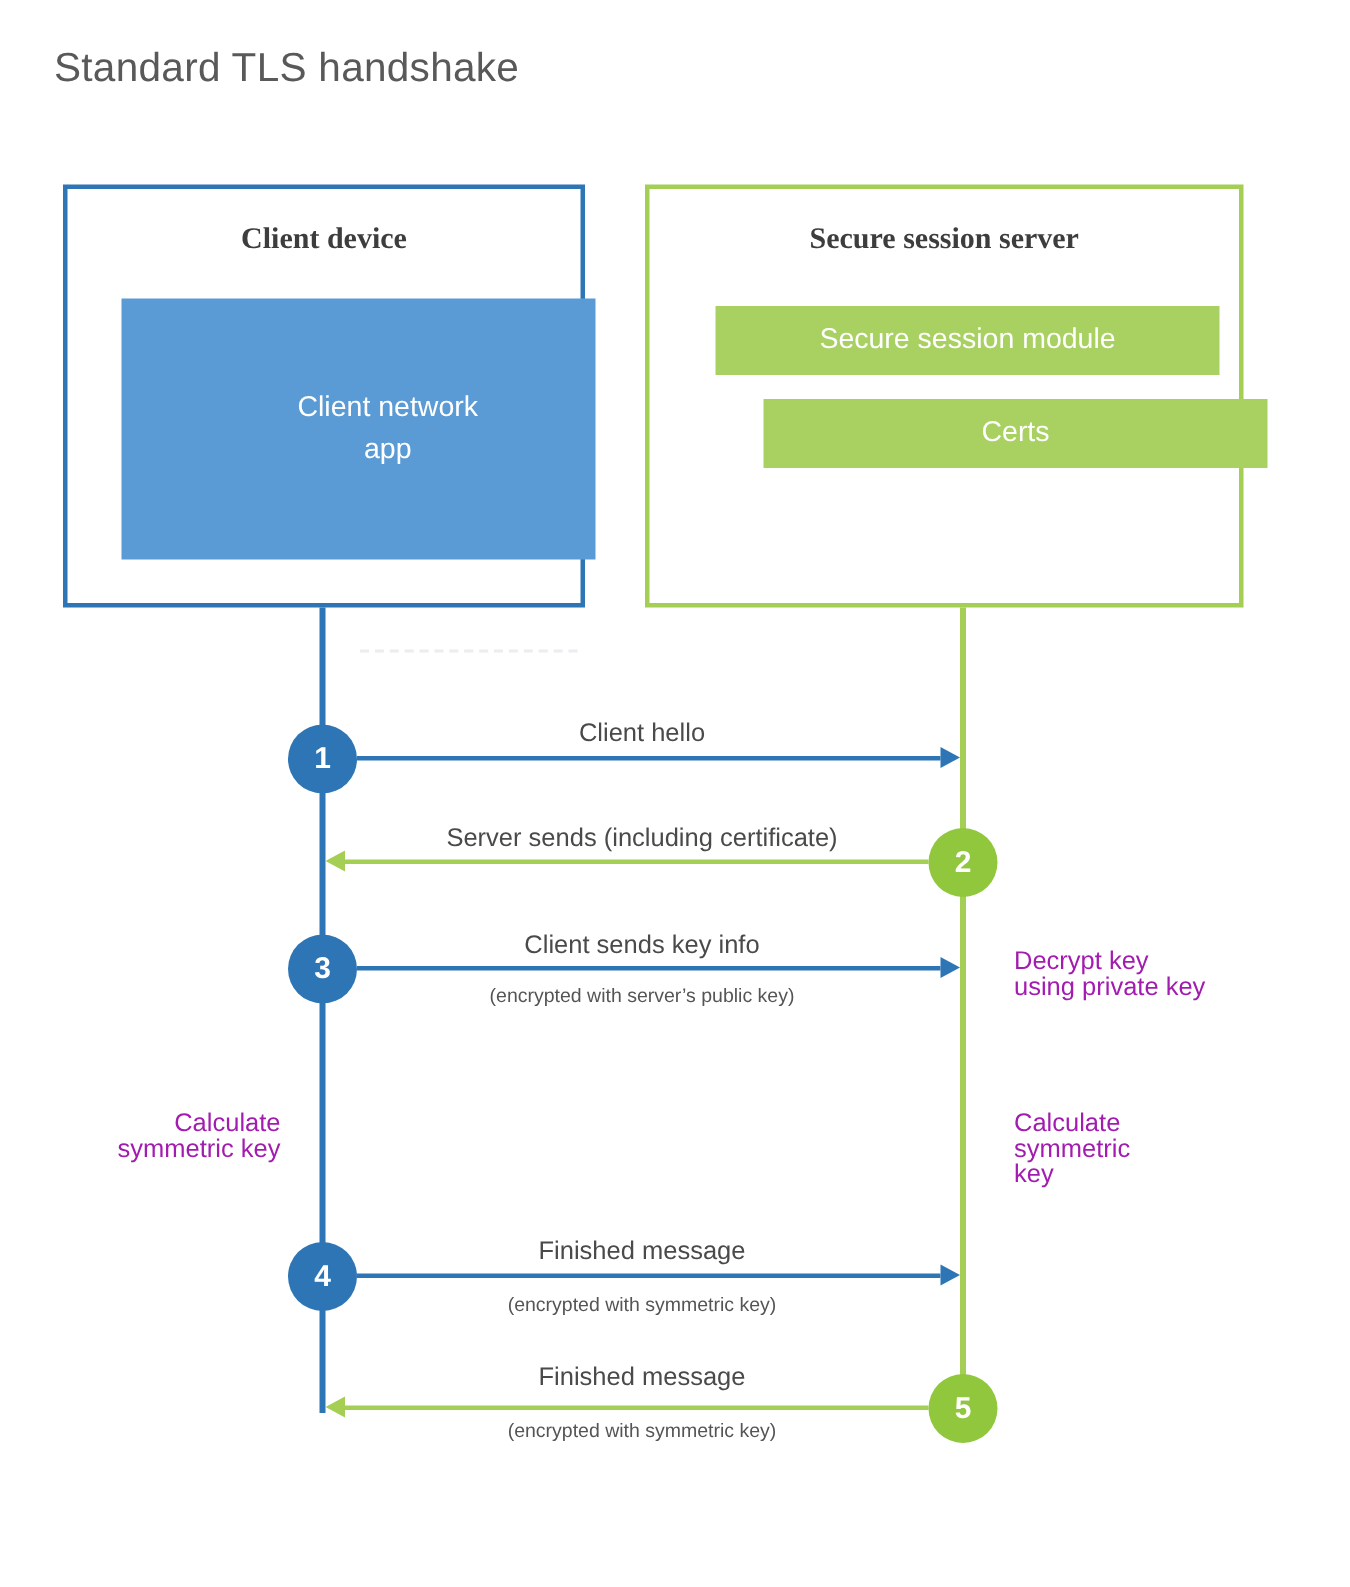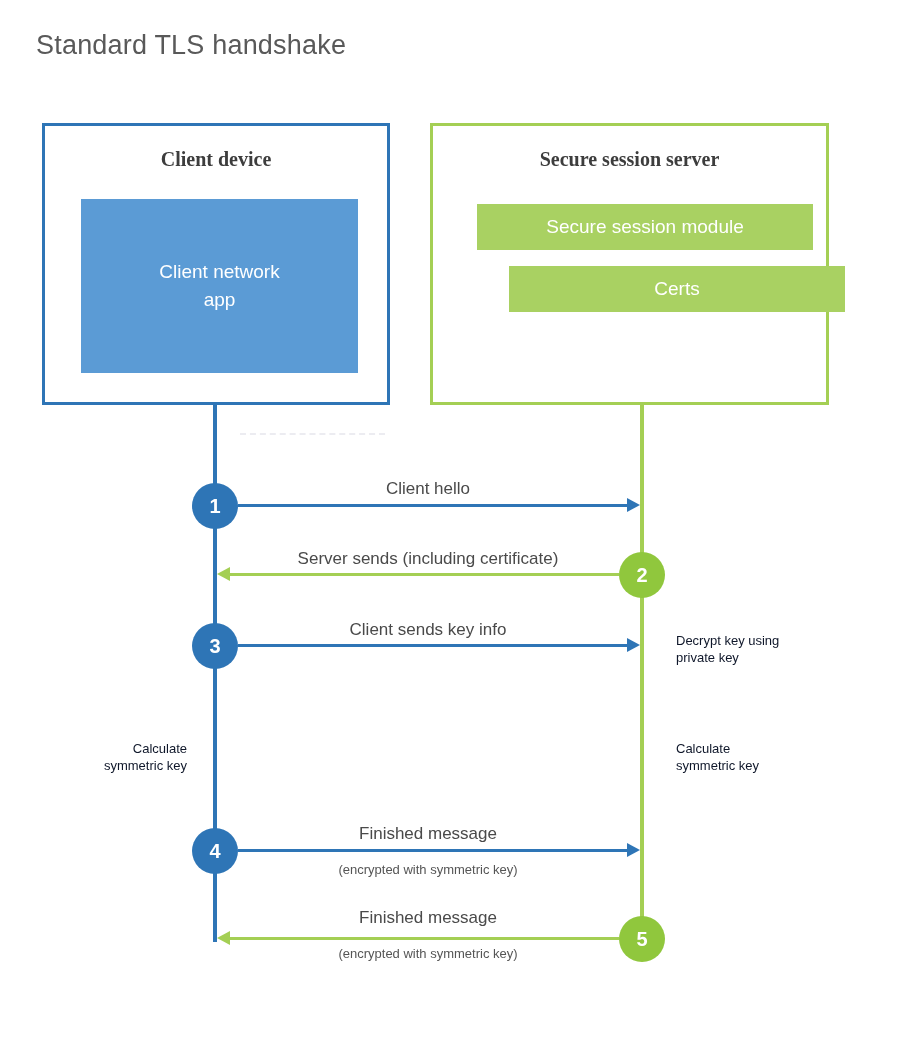--- a/index.html
+++ b/index.html
@@ -15,21 +15,21 @@
     position:absolute; left:36px; top:30px; font-size:27px; color:#595959;
     letter-spacing:.2px;
   }
   .entity-box{position:absolute; top:123px; height:282px; background:#fff; box-sizing:border-box;}
   .client-box{left:42px; width:348px; border:3px solid var(--blue);}
   .server-box{left:430px; width:399px; border:3px solid var(--green);}
   .box-title{margin-top:22px; text-align:center; font-weight:bold; font-size:20px; color:#3d3d3d;font-family:Liberation Serif, serif;}
   .client-app{
     position:absolute; left:36px; top:73px; width:277px; height:174px;
     background:var(--blue-fill); color:#fff; font-size:19px;
-    display:flex; align-items:center; justify-content:center; text-align:center;
+    display:flex; align-items:center; justify-content:center; text-align:center;padding-left:39px;
   }
   .client-app span{display:block; max-width:150px; line-height:1.5;}
   .server-bar{
     position:absolute; left:44px; width:336px; height:46px;
     background:var(--green-bar); color:#fff; font-size:19px;
     display:flex; align-items:center; justify-content:center;
   }
   .bar-1{top:78px;} .bar-2{top:140px;margin-left:32px;} .bar-3{top:202px;}
 
   .lifeline{position:absolute; width:4px; top:405px;}
@@ -60,21 +60,21 @@
   .ah-left{
     position:absolute; width:0; height:0;
     border-top:7px solid transparent; border-bottom:7px solid transparent;
     border-right:13px solid var(--green);
   }
 
   .msg-label{position:absolute; left:228px; width:400px; text-align:center;
     font-size:17px; color:#4a4a4a;}
   .msg-sub{position:absolute; left:228px; width:400px; text-align:center;
     font-size:13px; color:#555555;}
-  .side-note{position:absolute; font-size:13px; color:#0f172a; line-height:17px;}
+  .side-note{position:absolute; font-size:17px; color:#a21caf; line-height:17px;}
   .note-left{left:77px; top:740px; width:110px; text-align:right;}
   .note-right{left:676px; top:740px; width:100px; text-align:left;}
   .note-decrypt{left:676px; top:632px; width:130px;}
 </style>
 </head>
 <body>
 
 <div class="canvas">
 
   <div class="page-title">Standard TLS handshake</div>
@@ -103,20 +103,21 @@
 
   <div class="msg-label" style="top:549px">Server sends (including certificate)</div>
   <div class="hline hline-green" style="left:230px; top:573px; width:389px;"></div>
   <div class="ah-left" style="left:217px; top:567px;"></div>
   <div class="step-circle circle-green" style="left:619px; top:552px;">2</div>
 
   <div class="msg-label" style="top:620px">Client sends key info</div>
   <div class="hline hline-blue" style="left:238px; top:644px; width:389px;"></div>
   <div class="ah-right" style="left:627px; top:638px;"></div>
   <div class="step-circle circle-blue" style="left:192px; top:623px;">3</div>
+  <div class="msg-sub" style="top:656px">(encrypted with server’s public key)</div>
   <div class="side-note note-decrypt">Decrypt key using private key</div>
 
   <div class="side-note note-left">Calculate symmetric key</div>
   <div class="side-note note-right">Calculate symmetric key</div>
 
   <div class="msg-label" style="top:824px">Finished message</div>
   <div class="hline hline-blue" style="left:238px; top:849px; width:389px;"></div>
   <div class="ah-right" style="left:627px; top:843px;"></div>
   <div class="step-circle circle-blue" style="left:192px; top:828px;">4</div>
   <div class="msg-sub" style="top:862px">(encrypted with symmetric key)</div>

